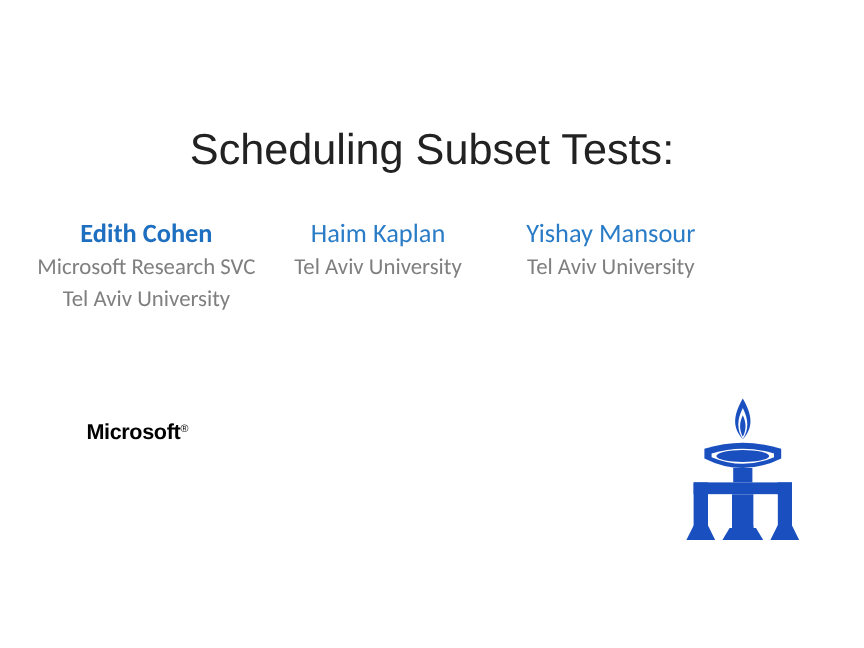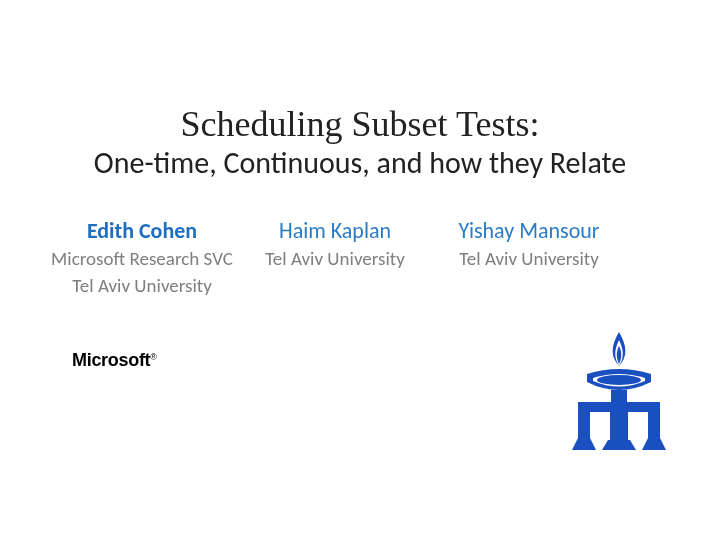--- a/index.html
+++ b/index.html
@@ -15,33 +15,33 @@
       text-align: center;
       padding-top: 104px;
       padding-left: 60px;
       padding-right: 60px;
     }
     .title-main {
       font-size: 36px;
       font-weight: 400;
       color: #222;
       line-height: 1.15;
-      font-family: Liberation Serif, serif;
+      font-family: Liberation Sans, sans-serif;
     }
     .title-sub {
       font-size: 30px;
       font-weight: 400;
       color: #222;
       line-height: 1.2;
       font-family: Calibri, sans-serif;
     }
     .authors {
       display: flex;
       padding-top: 36px;
-      padding-left: 46px;
+      padding-left: 26px;
     }
     .author-col {
       display: flex;
       flex-direction: column;
       align-items: center;
       text-align: center;
     }
     .col1 { width: 192px; }
     .col2 { width: 182px; margin-left: 6px; }
     .col3 { width: 198px; margin-left: 4px; text-align: center; }
@@ -90,21 +90,20 @@
       position: absolute;
       right: 52px;
       top: 330px;
     }
   </style>
 </head>
 <body>
 
 <div class="title-area">
   <div class="title-main">Scheduling Subset Tests:</div>
-  <div class="title-sub">One-time, Continuous, and how they Relate</div>
 </div>
 
 <div class="authors">
   <div class="author-col col1">
     <div class="author-name name-blue-bold">Edith Cohen</div>
     <div class="author-aff">Microsoft Research SVC</div>
     <div class="author-aff">Tel Aviv University</div>
   </div>
   <div class="author-col col2">
     <div class="author-name name-blue">Haim Kaplan</div>

